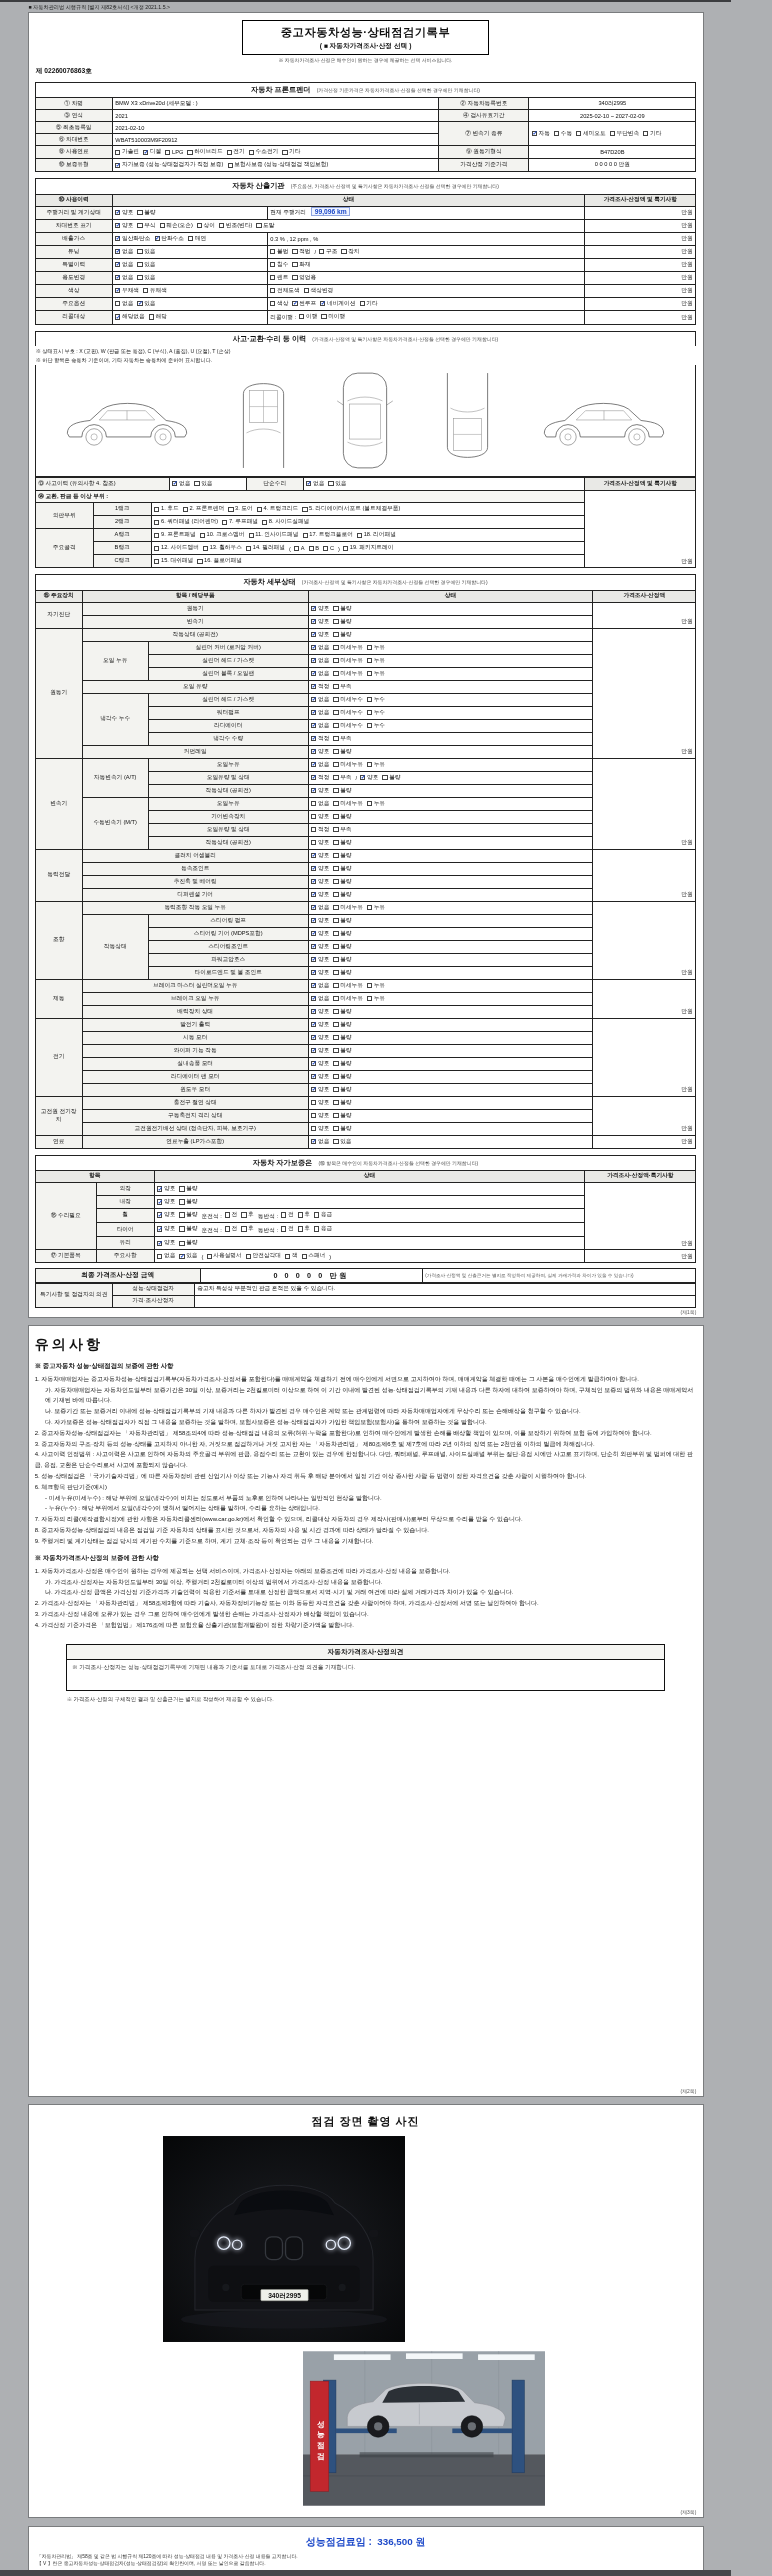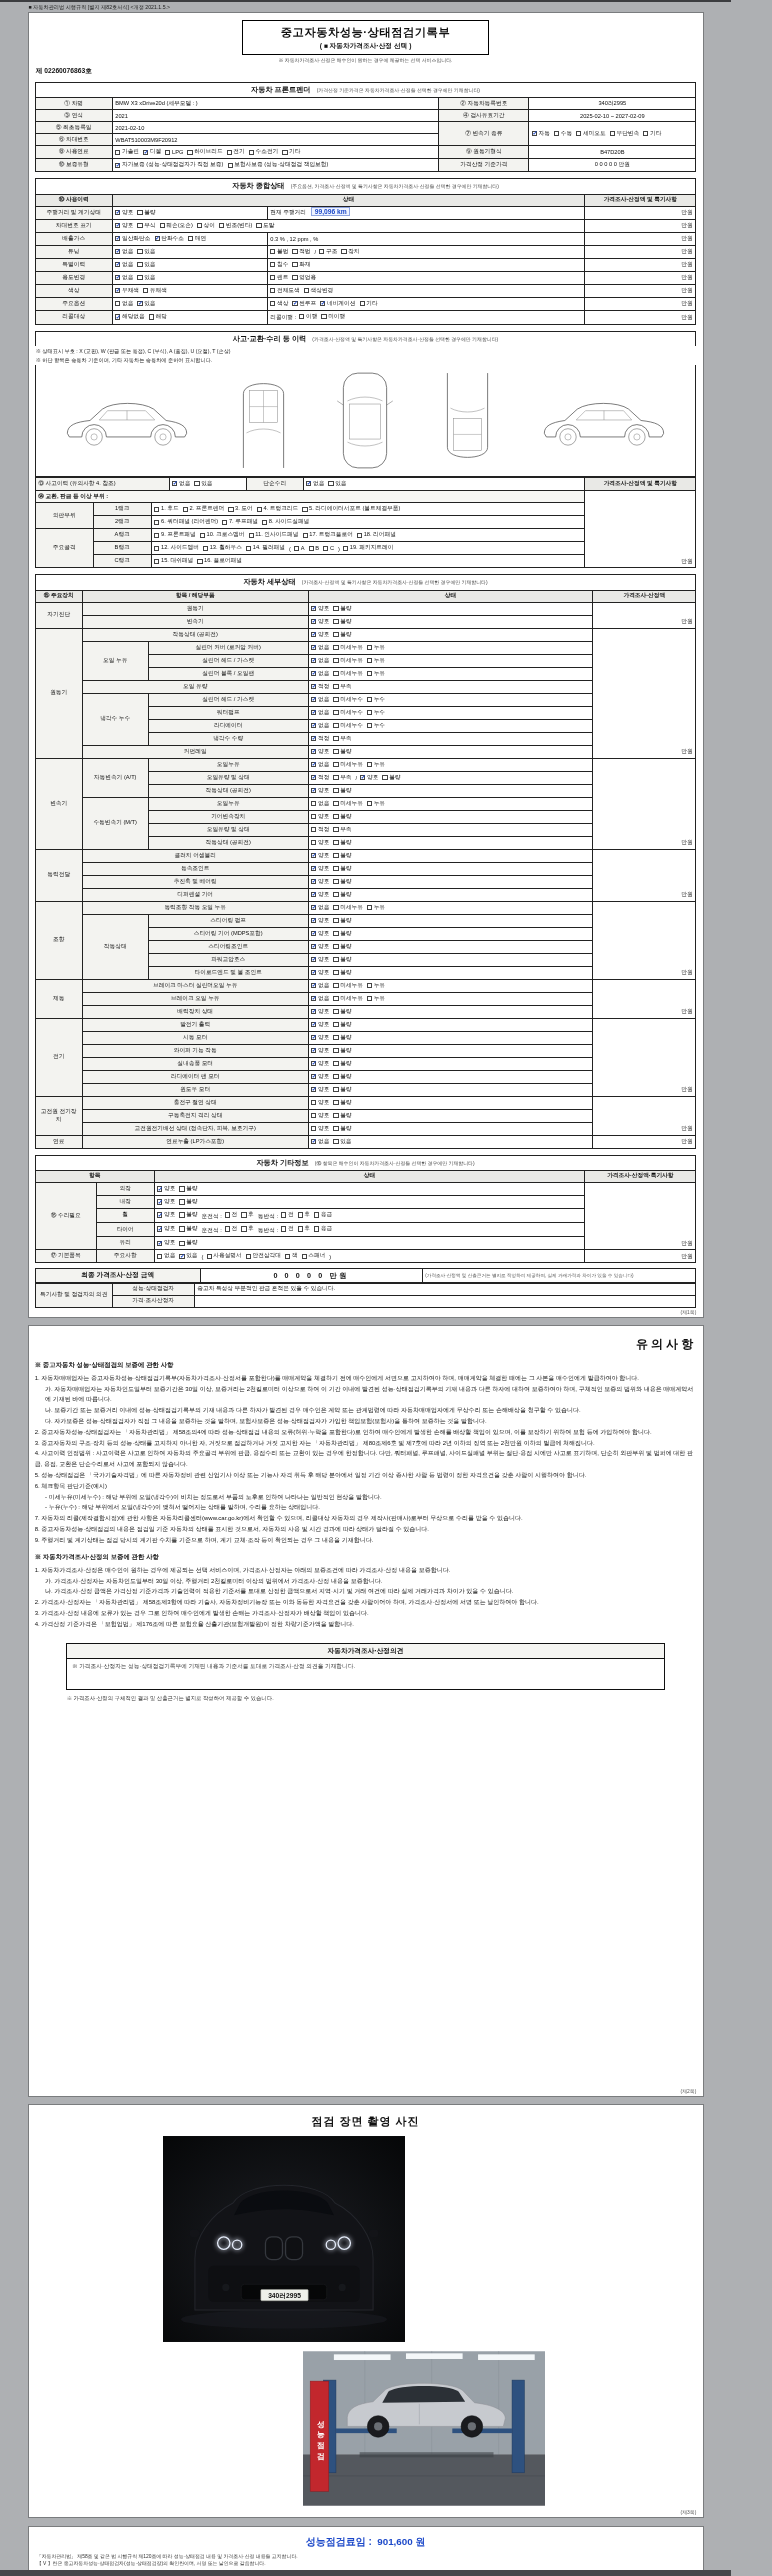--- a/index.html
+++ b/index.html
@@ -40,21 +40,21 @@
   .cb{display:inline-flex;align-items:center;gap:1.5px;margin:0.5px 4.1px 0.5px 0;white-space:nowrap}
   .box{width:5.2px;height:5.2px;border:0.5px solid #444;display:inline-block;position:relative;background:#fff;flex:none}
   .box.on::after{content:"✓";position:absolute;left:-0.5px;top:-2.6px;font-size:6.2px;color:#1d49c9;font-weight:bold}
   .tx{margin-right:3.1px}
   .vhl{color:#1d49c9;font-weight:bold;font-size:6.7px;border:0.5px solid #8fa4e0;background:#eef3ff;padding:0 2.6px;margin-left:2.1px}
 
   .acc-note{font-size:5.2px;color:#222;margin:2.1px 1px 1px}
   .diagram-box{border:0.5px solid #222;border-top:none;padding:5.2px 4.1px;display:flex;justify-content:space-around;align-items:center;height:112px;background:#fff}
   .diagram-box svg{flex:none}
 
-  .notice-title{font-size:12px;font-weight:bold;text-align:right;margin:4.1px 0 8.2px;letter-spacing:3.1px}
+  .notice-title{font-size:14px;font-weight:bold;text-align:left;margin:4.1px 0 8.2px;letter-spacing:3.1px}
   .nblock-head{font-weight:bold;font-size:6.4px;margin:7.2px 0 3.1px}
   .nline{font-size:6px;line-height:1.8;color:#111}
   .nline.ind1{padding-left:10.3px}
   .opinion-box{border:0.8px solid #111;margin:13.4px 31px 5.2px}
   .opinion-title{text-align:center;font-weight:bold;padding:2.6px;border-bottom:0.5px solid #111;font-size:6.7px;background:#f5f5f2}
   .opinion-body{min-height:30px;padding:4.1px 5.2px;font-size:5.7px;color:#333}
   .notice-footer{font-size:5.4px;color:#333;margin:3.1px 32px}
 
   .photos-title{text-align:center;font-weight:bold;font-size:11px;margin:3.1px 0 7.2px;letter-spacing:1px}
   .photo-wrap{position:relative;width:242px}
@@ -171,21 +171,21 @@
                   <span class="box"></span>
                   <span>보험사보증 (성능·상태점검 책임보험)</span>
                 </span></td>
               <td class="lbl">가격산정 기준가격</td>
               <td class="val center">0 0 0 0 0  만원</td>
             </tr>
           </tbody>
         </table>
 
       <div class="sec-head">
-        <span>자동차 종합상태</span>
+        <span>자동차 산출기관</span>
         <span class="note">(주요옵션, 가격조사·산정액 및 특기사항은 자동차가격조사·산정을 선택한 경우에만 기재합니다)</span>
       </div>
       <table>
         <colgroup>
             <col style="width:77px">
             <col style="width:155px">
             <col>
             <col style="width:111px">
           </colgroup>
       <tbody>
@@ -1054,21 +1054,21 @@
                 </span><span class="cb">
                   <span class="box"></span>
                   <span>있음</span>
                 </span></td>
               <td class="val price">만원</td>
             </tr>
           </tbody>
         </table>
 
       <div class="sec-head">
-        <span>자동차 기타정보</span>
+        <span>자동차 자가보증은</span>
         <span class="note">(⑯ 항목은 매수인이 자동차가격조사·산정을 선택한 경우에만 기재합니다)</span>
       </div>
       <table>
         <colgroup>
             <col style="width:61px">
             <col style="width:58px">
             <col>
             <col style="width:111px">
           </colgroup>
       <tbody>
@@ -1346,21 +1346,21 @@
         </svg>
         <div class="photo2-banner">성능점검</div>
       </div>
 
       <div class="pagemark">(제3쪽)</div>
     </div>
 
     <div class="sign-panel">
       <div class="fee-line">
         <span class="fee-label">성능점검료임 :</span>
-        <span class="fee-value">901,600 원</span>
+        <span class="fee-value">336,500 원</span>
       </div>
       <div class="sign-small">「자동차관리법」 제58조 및 같은 법 시행규칙 제120조에 따라 성능·상태점검 내용 및 가격조사·산정 내용을 고지합니다.</div>
       <div class="sign-small">【 V 】란은 중고자동차성능·상태점검자(성능·상태점검장)의 확인란이며, 서명 또는 날인으로 갈음합니다.</div>
     </div>
 
     <div class="paper-note">210mm×297mm[백상지(80g/m²) 또는 중질지(80g/m²)]</div>
   </div>
   <div class="bottomstrip"></div>
 </div>
 

